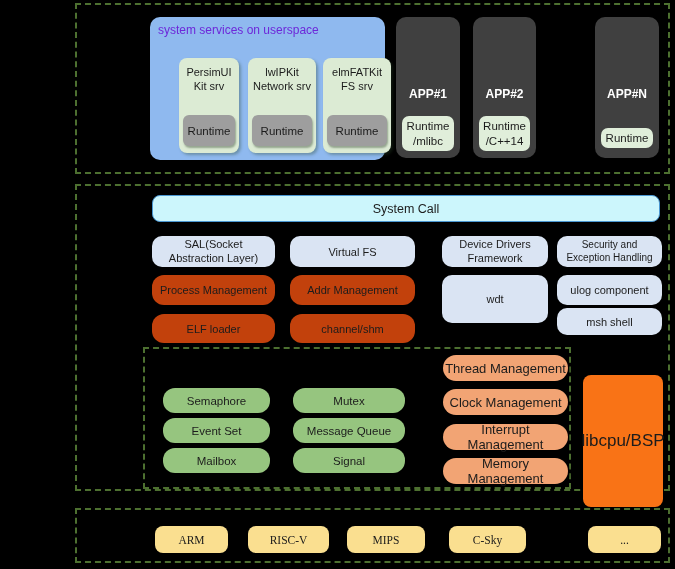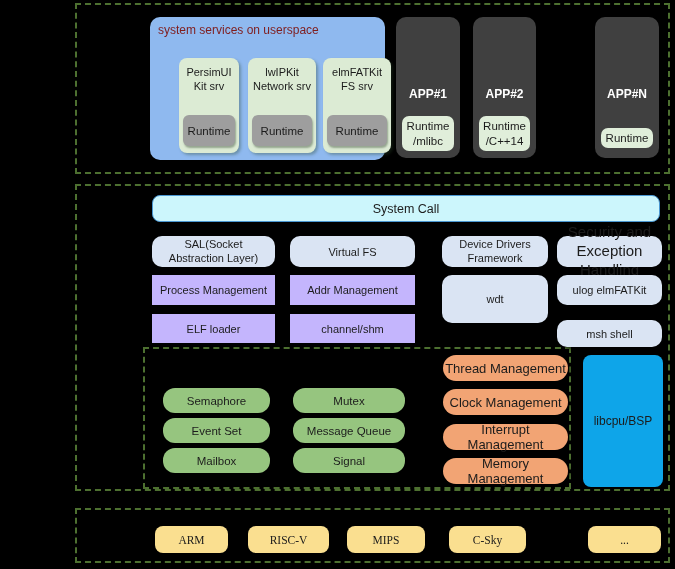--- a/index.html
+++ b/index.html
@@ -6,39 +6,39 @@
   #canvas{
     position:relative;width:675px;height:569px;background:#000;overflow:hidden;
     font-family:"Liberation Sans","DejaVu Sans",sans-serif;color:#1c1c1c;
   }
   .abs{position:absolute;box-sizing:border-box;}
   .dashed{border:2px dashed #4d7030;background:transparent;}
   .center{display:flex;align-items:center;justify-content:center;text-align:center;}
   .pre{white-space:pre-line;line-height:1.25;}
   
   .panel-blue{background:#8fb9ef;border-radius:10px;}
-  .panel-title{font-size:12px;color:#7f1d1d;}
+  .panel-title{font-size:12px;color:#6d28d9;}
   .svc{background:#dcebd4;border-radius:8px;box-shadow:2px 2px 3px rgba(40,70,40,.35);font-size:11px;margin-left:16px;}
   .svc-name{position:absolute;top:8px;left:0;right:0;text-align:center;}
   .runtime-gray{position:absolute;left:4px;right:4px;bottom:7px;height:31px;background:#9e9e9e;
     border-radius:6px;font-size:11.5px;box-shadow:1px 2px 2px rgba(40,60,40,.4);}
   .app{background:#404040;border-radius:10px;box-shadow:2px 2px 3px rgba(0,0,0,.6);}
   .app-label{position:absolute;top:70px;left:0;right:0;text-align:center;color:#fff;
     font-weight:bold;font-size:12px;}
   .app-runtime{position:absolute;left:6px;right:6px;bottom:7px;background:#e0eeda;
     border-radius:7px;font-size:11.5px;padding:3px 0;}
   
   .syscall{background:#ccf6fc;border:1.5px solid #4a97d2;border-radius:8px;font-size:12.5px;}
   .bluegray{background:#dae4f3;border-radius:10px;box-shadow:2px 2px 3px rgba(0,0,0,.55);font-size:11px;}
-  .bluegray.small{font-size:15px;}
-  .peach{background:#c4b5fd;border-radius:0;box-shadow:2px 2px 3px rgba(0,0,0,.55);font-size:11px;text-align:right;}
+  .bluegray.small{font-size:10px;}
+  .peach{background:#c2410c;border-radius:12px;box-shadow:2px 2px 3px rgba(0,0,0,.55);font-size:11px;text-align:right;}
   
   .kgreen{background:#96c57f;border-radius:12px;box-shadow:2px 2px 3px rgba(0,0,0,.55);font-size:11.5px;text-align:center;}
   .korange{background:#f2a474;border-radius:13px;box-shadow:2px 2px 3px rgba(0,0,0,.55);font-size:13px;}
-  .libcpu{background:#0ea5e9;border-radius:8px;font-size:12px;}
+  .libcpu{background:#f97316;border-radius:8px;font-size:17px;margin-top:20px;}
   
   .yellow{background:#fadf90;border-radius:8px;box-shadow:2px 2px 3px rgba(0,0,0,.55);font-size:11.5px;font-family:Liberation Serif, serif;}
 </style>
 </head>
 <body>
 
 <div id="canvas">
 
   <div class="abs dashed" style="left:75px;top:3px;width:595px;height:171px"></div>
   <div class="abs dashed" style="left:75px;top:184px;width:595px;height:307px"></div>
@@ -90,25 +90,25 @@
 Abstraction Layer)</div>
   <div class="abs bluegray center" style="left:290px;top:236px;width:125px;height:31px">Virtual FS</div>
   <div class="abs bluegray center pre" style="left:442px;top:236px;width:106px;height:31px">Device Drivers
 Framework</div>
   <div class="abs bluegray small center pre" style="left:557px;top:236px;width:105px;height:31px">Security and
 Exception Handling</div>
 
   <div class="abs peach center" style="left:152px;top:275px;width:123px;height:30px">Process Management</div>
   <div class="abs peach center" style="left:290px;top:275px;width:125px;height:30px">Addr Management</div>
   <div class="abs bluegray center" style="left:442px;top:275px;width:106px;height:48px">wdt</div>
-  <div class="abs bluegray center" style="left:557px;top:275px;width:105px;height:30px">ulog elmFATKit</div>
+  <div class="abs bluegray center" style="left:557px;top:275px;width:105px;height:30px">ulog component</div>
 
   <div class="abs peach center" style="left:152px;top:314px;width:123px;height:29px">ELF loader</div>
   <div class="abs peach center" style="left:290px;top:314px;width:125px;height:29px">channel/shm</div>
-  <div class="abs bluegray center" style="left:557px;top:320px;width:105px;height:27px">msh shell</div>
+  <div class="abs bluegray center" style="left:557px;top:308px;width:105px;height:27px">msh shell</div>
 
   <div class="abs kgreen center" style="left:163px;top:388px;width:107px;height:25px">Semaphore</div>
   <div class="abs kgreen center" style="left:163px;top:418px;width:107px;height:25px">Event Set</div>
   <div class="abs kgreen center" style="left:163px;top:448px;width:107px;height:25px">Mailbox</div>
   <div class="abs kgreen center" style="left:293px;top:388px;width:112px;height:25px">Mutex</div>
   <div class="abs kgreen center" style="left:293px;top:418px;width:112px;height:25px">Message Queue</div>
   <div class="abs kgreen center" style="left:293px;top:448px;width:112px;height:25px">Signal</div>
 
   <div class="abs korange center" style="left:443px;top:355px;width:125px;height:26px">Thread Management</div>
   <div class="abs korange center" style="left:443px;top:389px;width:125px;height:26px">Clock Management</div>

